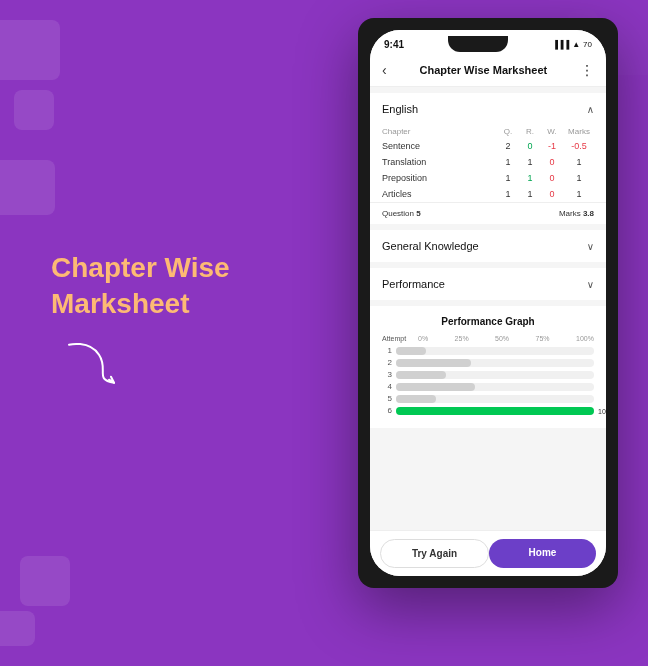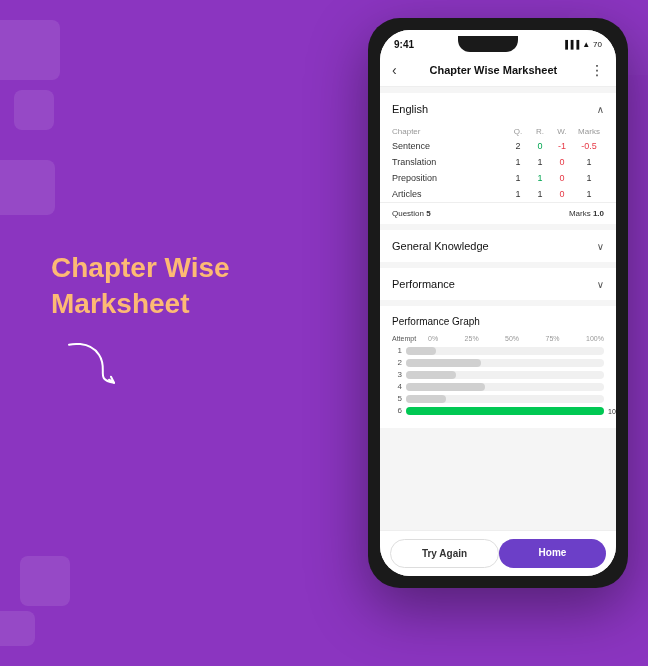--- a/index.html
+++ b/index.html
@@ -51,25 +51,24 @@
       position: absolute;
       right: 30px;
       top: 18px;
       width: 260px;
       height: 630px;
     }
     .phone {
       width: 260px;
       height: 570px;
       background: #1a1a1a;
-      border-radius: 32px;
+      border-radius: 16px;
       padding: 12px;
       box-shadow: 0 20px 60px rgba(0,0,0,0.4);
       position: relative;
-      margin-left: 10px;
     }
     .phone-inner {
       width: 100%;
       height: 100%;
       background: #f5f5f5;
       border-radius: 30px;
       overflow: hidden;
       display: flex;
       flex-direction: column;
     }
@@ -207,23 +206,23 @@
     }
 
     
     .perf-section {
       background: white;
       margin: 6px 0;
       padding: 10px 12px;
     }
     .perf-title {
       font-size: 10px;
-      font-weight: 400;
+      font-weight: 700;
       color: #111;
-      text-align: left;
+      text-align: center;
       margin-bottom: 8px;
     }
     .perf-row {
       display: flex;
       align-items: center;
       gap: 4px;
       margin-bottom: 3px;
     }
     .perf-label {
       font-size: 8px;
@@ -376,21 +375,21 @@
           <div class="table-row">
             <span>Articles</span>
             <span>1</span>
             <span>1</span>
             <span class="red">0</span>
             <span>1</span>
           </div>
 
           <div class="table-footer">
             <span>Question <strong>5</strong></span>
-            <span>Marks <strong>1.0</strong></span>
+            <span>Marks <strong>3.8</strong></span>
           </div>
         </div>
 
         <div class="section">
           <div class="section-header">
             <span class="section-title">General Knowledge</span>
             <span class="chevron">∨</span>
           </div>
         </div>
 

